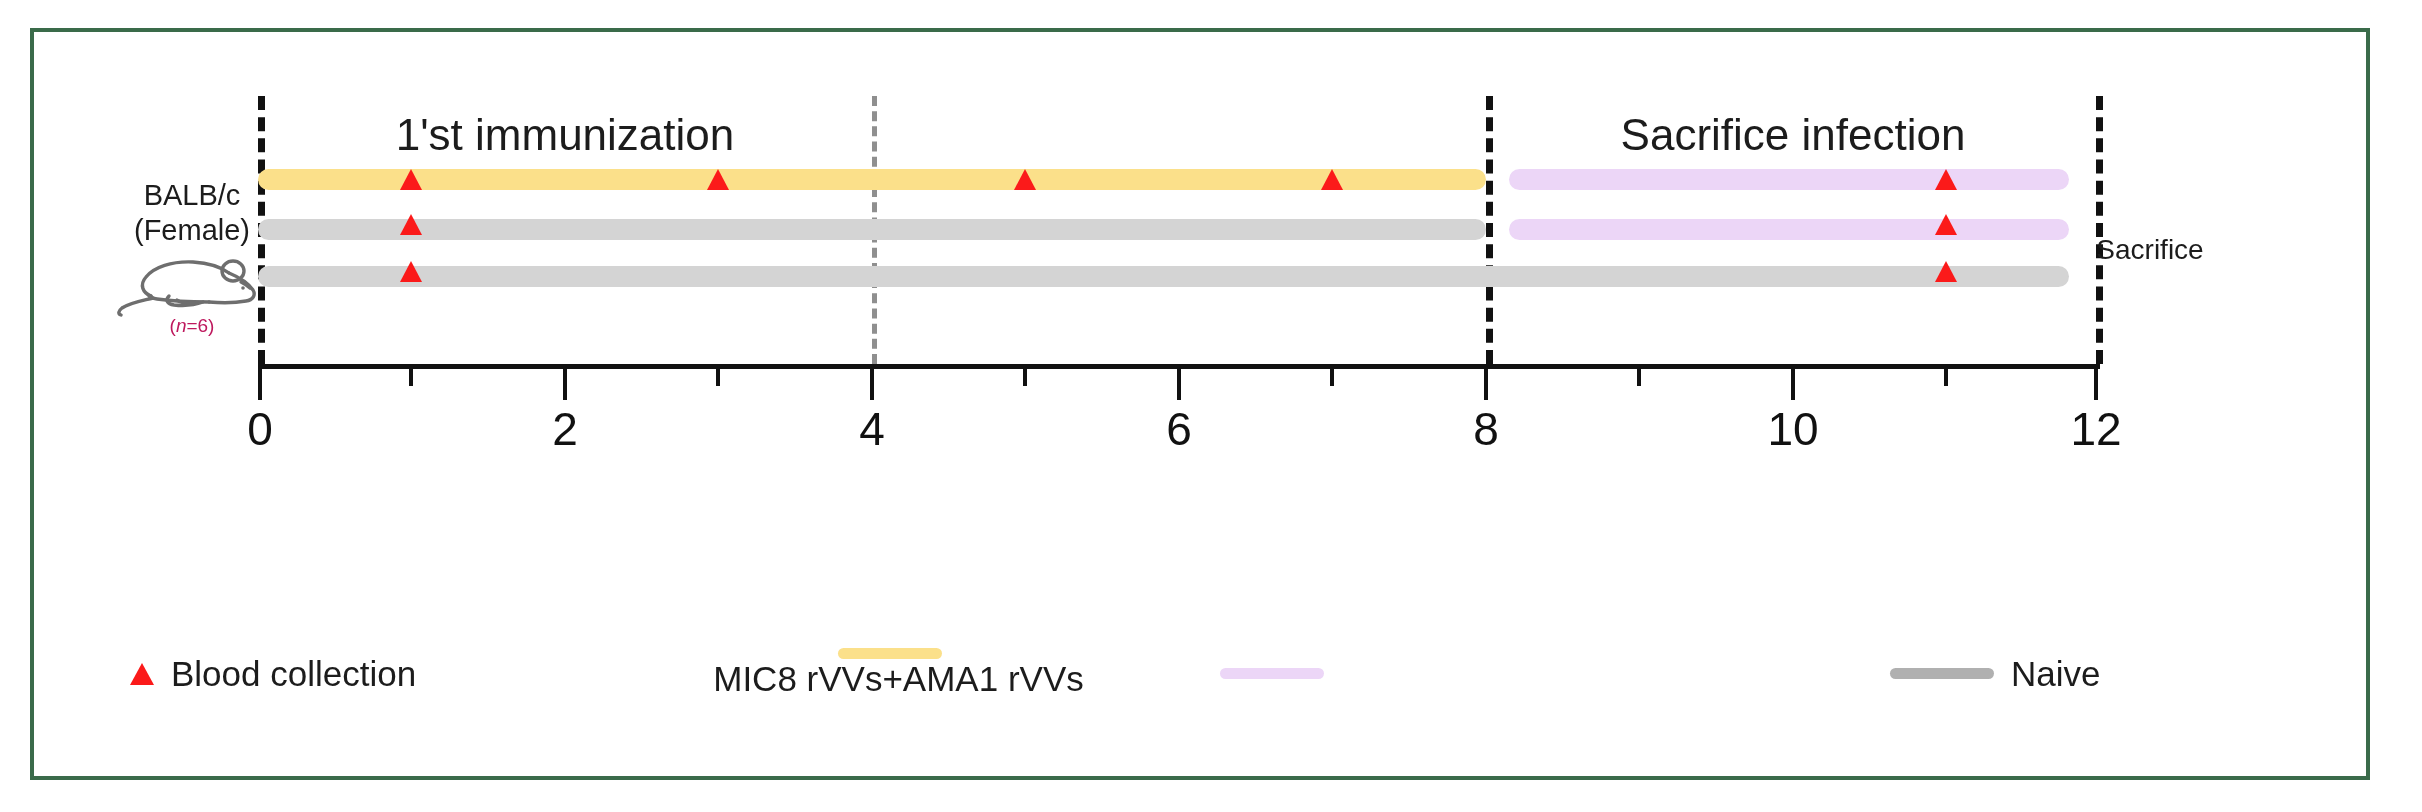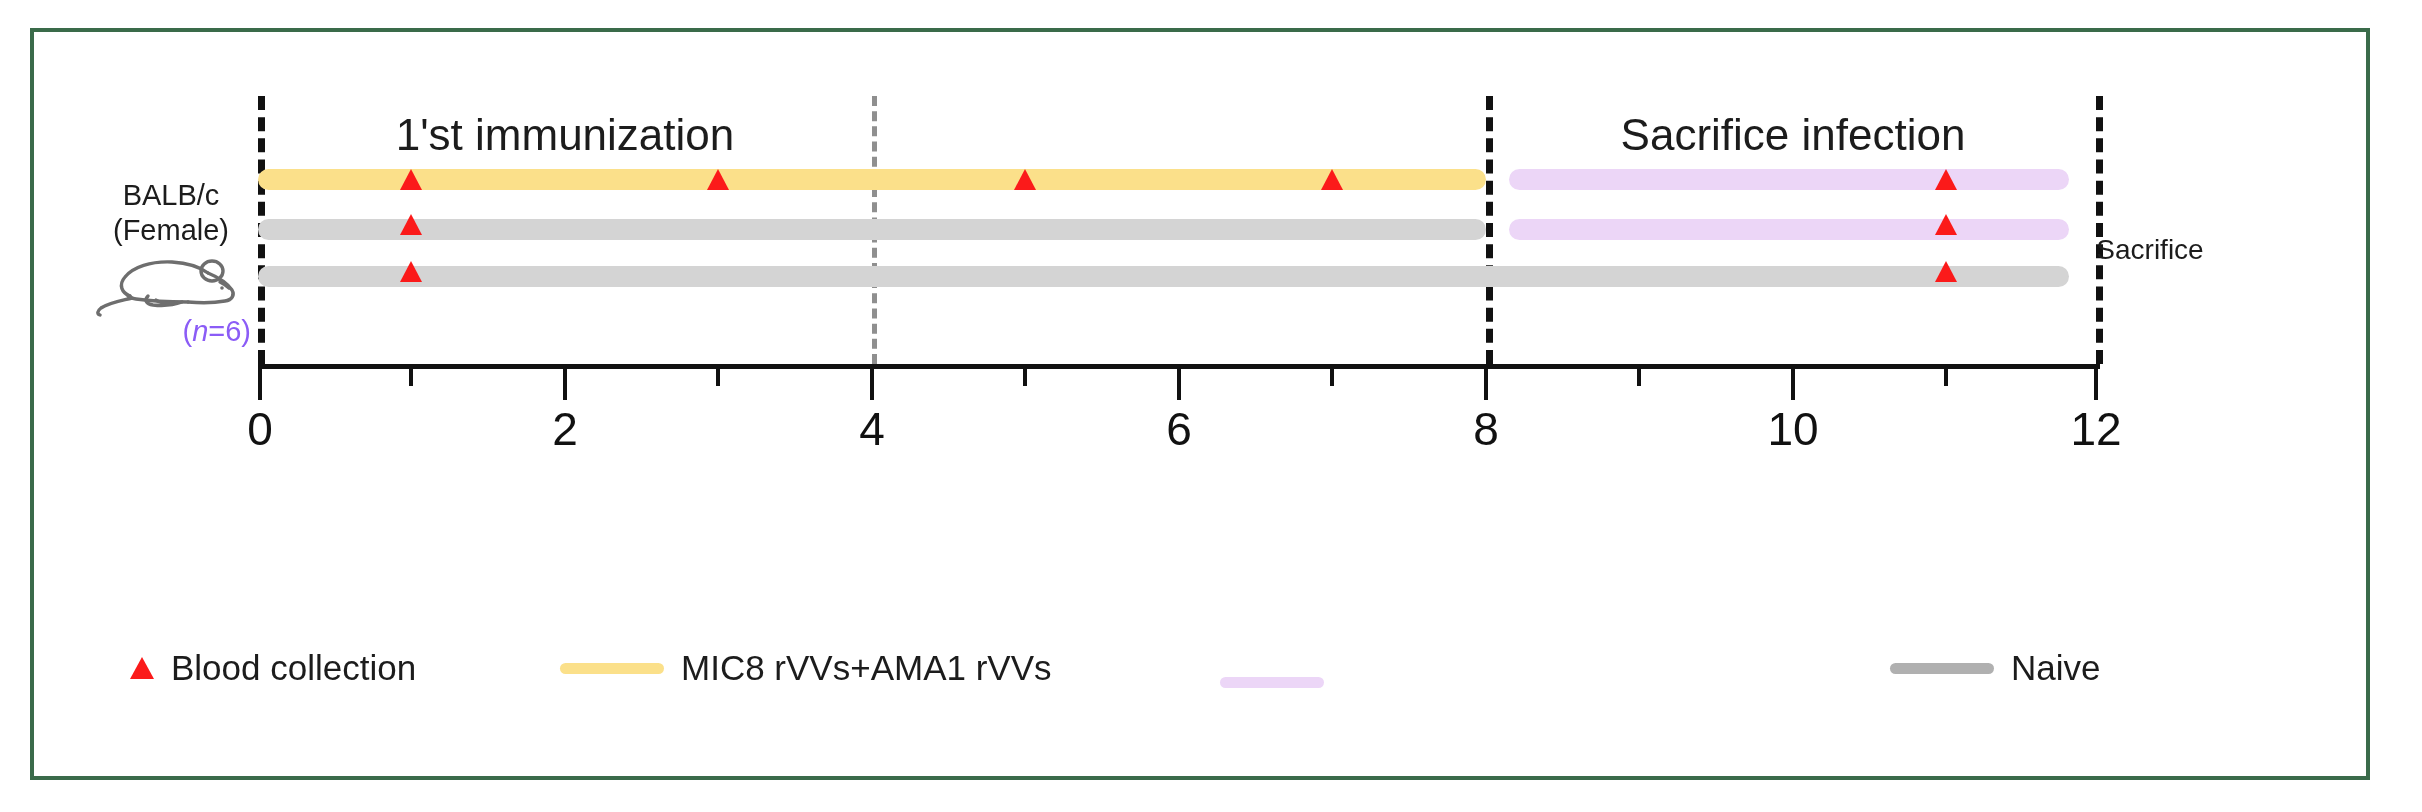--- a/index.html
+++ b/index.html
@@ -5,24 +5,24 @@
   html,body{margin:0;padding:0;background:#ffffff;}
   body{font-family:"Liberation Sans", sans-serif;}
 
   #stage{position:relative;width:2422px;height:812px;background:#ffffff;overflow:hidden;}
 
   
   #frame{position:absolute;left:30px;top:28px;width:2340px;height:752px;
          border:4px solid #3a6b4a;box-sizing:border-box;background:#fff;}
 
   
-  #animal-block{position:absolute;left:91px;top:178px;width:160px;text-align:center;}
+  #animal-block{position:absolute;left:112px;top:178px;width:160px;text-align:center;}
   .animal-line{font-size:29px;color:#1c1c1c;line-height:1.22;white-space:nowrap;}
   #mouse-art{width:150px;height:66px;margin:2px auto 0;display:block;}
-  #n-label{font-size:29px;color:#8b5cf6;margin-top:-2px;text-align:right;}
+  #n-label{font-size:19px;color:#be185d;margin-top:-2px;}
   #n-label i{font-style:italic;}
 
   
   #plot{position:absolute;left:258px;top:96px;width:1842px;height:300px;}
 
   
   .divider{position:absolute;top:0;width:0;border-left-width:7px;border-left-style:dashed;height:268px;}
   .divider.strong{border-left-color:#111111;border-left-width:7px;}
   .divider.soft{border-left-color:#8f8f8f;border-left-width:5px;}
 
@@ -51,21 +51,21 @@
 
   
   #x-caption{position:absolute;left:258px;top:456px;width:1842px;text-align:center;
              font-size:52px;color:#1c1c1c;}
 
   
   #sacrifice{position:absolute;left:2150px;top:250px;font-size:28px;color:#1c1c1c;
              transform:translate(-50%,-50%);white-space:nowrap;}
 
   
-  #legend{position:absolute;left:130px;top:648px;display:flex;align-items:flex-end;gap:0;}
+  #legend{position:absolute;left:130px;top:648px;display:flex;align-items:center;gap:0;}
   .legend-item{display:flex;align-items:center;white-space:nowrap;}
   .legend-label{font-size:35px;color:#1c1c1c;margin-left:17px;}
   .legend-label .sp{font-style:italic;}
   .legend-swatch-line{width:104px;height:11px;border-radius:6px;}
   .legend-tri{width:0;height:0;border-left:12px solid transparent;
               border-right:12px solid transparent;border-bottom:22px solid #fb1a1a;}
   .sw-yellow{background:#fbe08a;}
   .sw-purple{background:#ecd6f7;}
   .sw-gray{background:#b0b0b0;}
 </style>
@@ -146,21 +146,21 @@
 
 
   <div id="sacrifice">Sacrifice</div>
 
   <div id="legend">
     <div class="legend-item" style="width:430px;">
       <span class="legend-tri"></span>
       <span class="legend-label">Blood collection</span>
     </div>
 
-    <div class="legend-item" style="width:660px;">
+    <div class="legend-item" style="width:660px;flex-direction:column;">
       <span class="legend-swatch-line sw-yellow"></span>
       <span class="legend-label">MIC8 rVVs+AMA1 rVVs</span>
     </div>
 
     <div class="legend-item" style="width:670px;">
       <span class="legend-swatch-line sw-purple"></span>
     </div>
 
     <div class="legend-item">
       <span class="legend-swatch-line sw-gray"></span>

